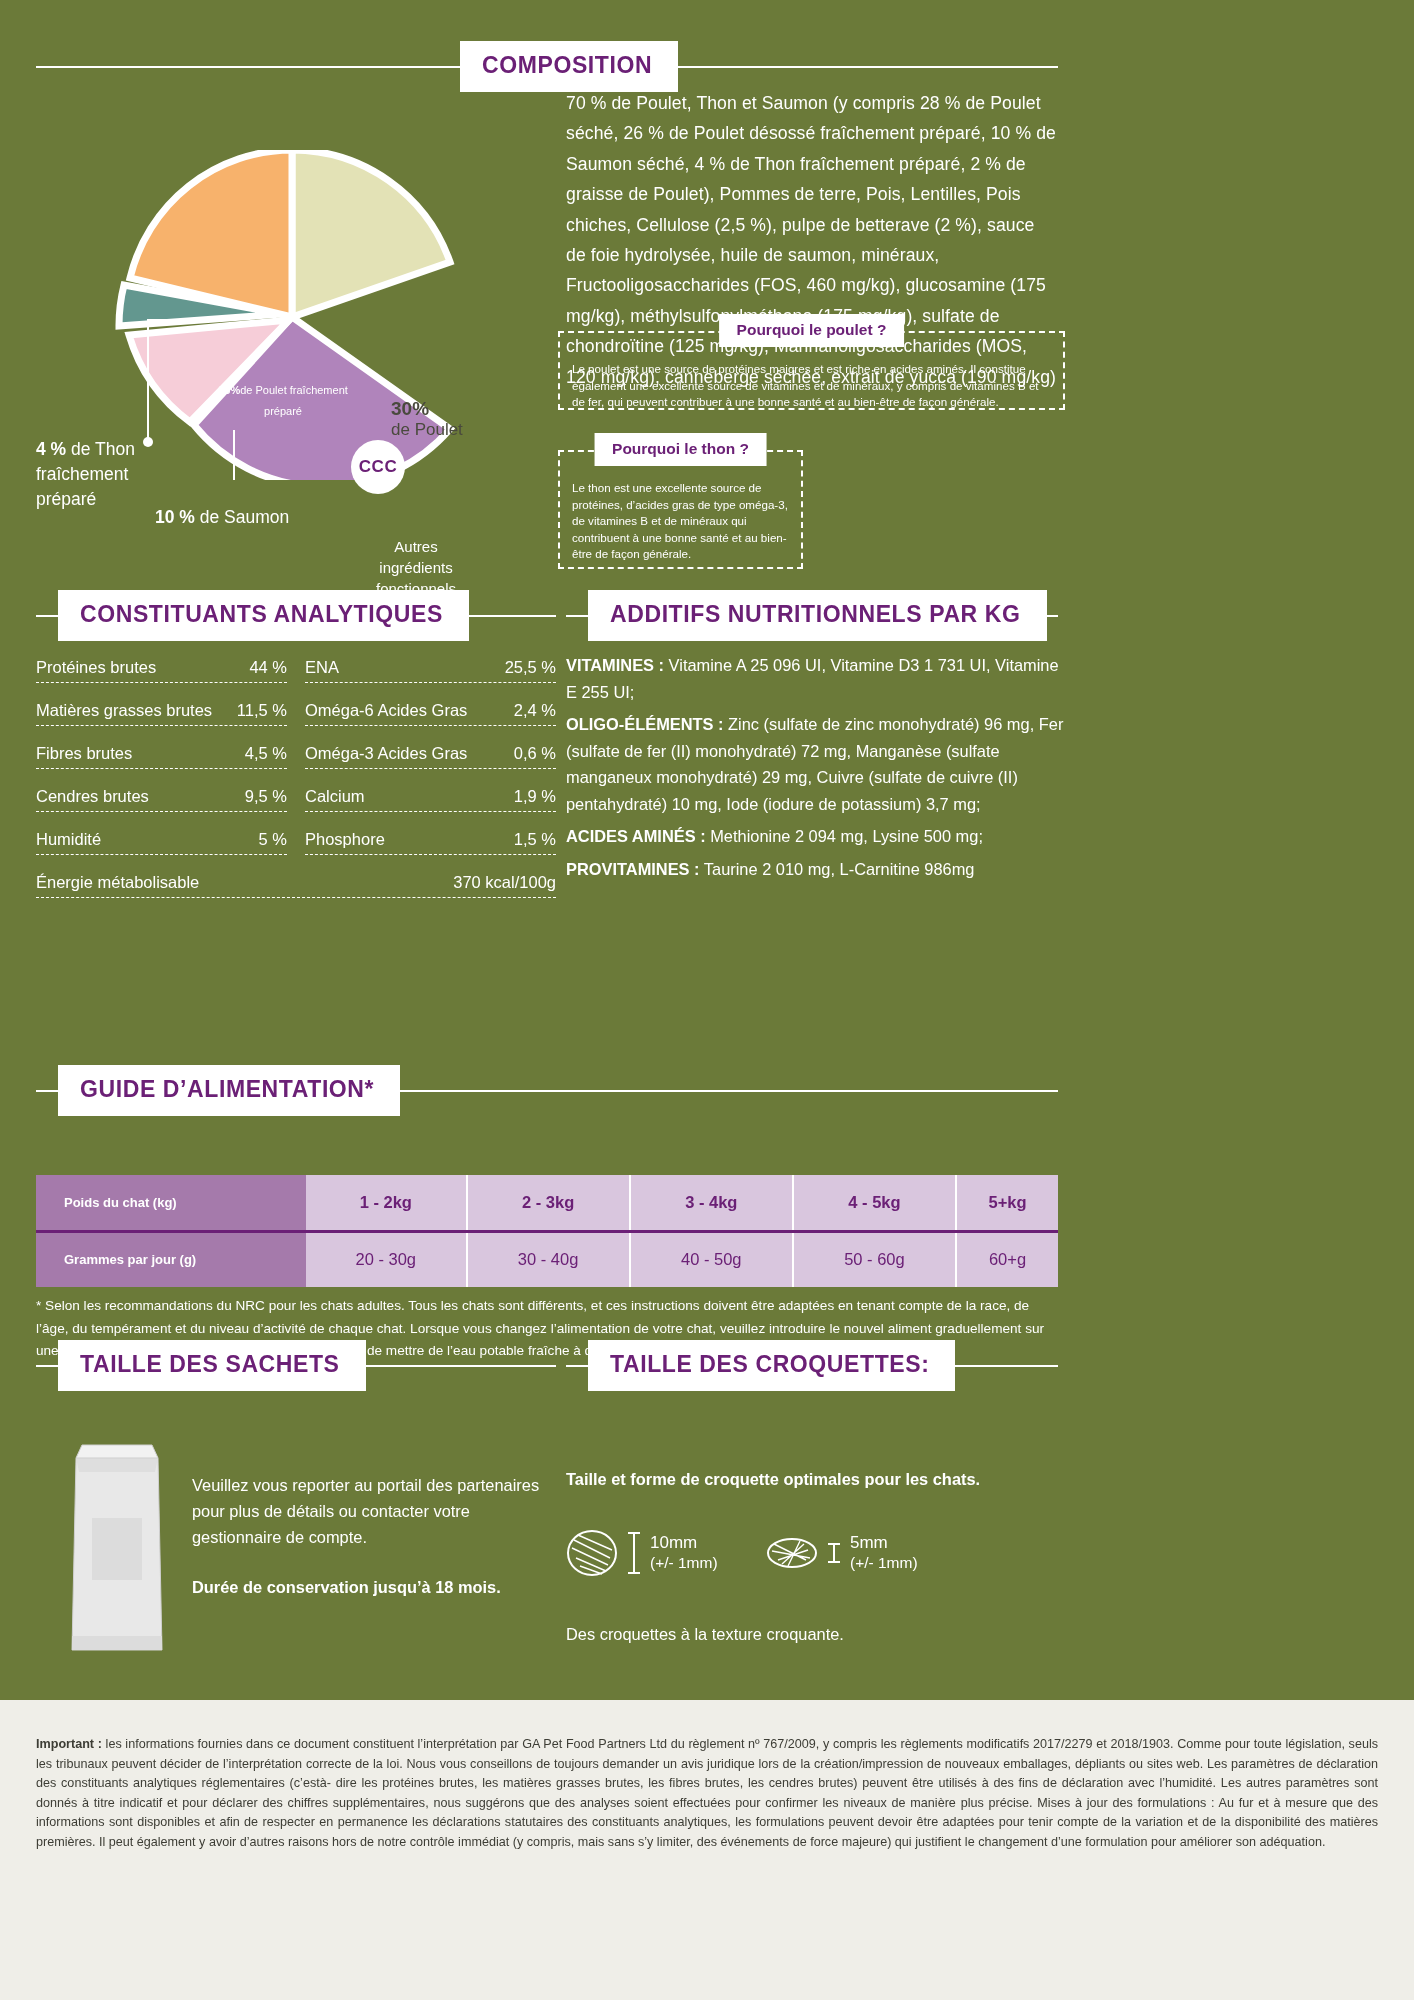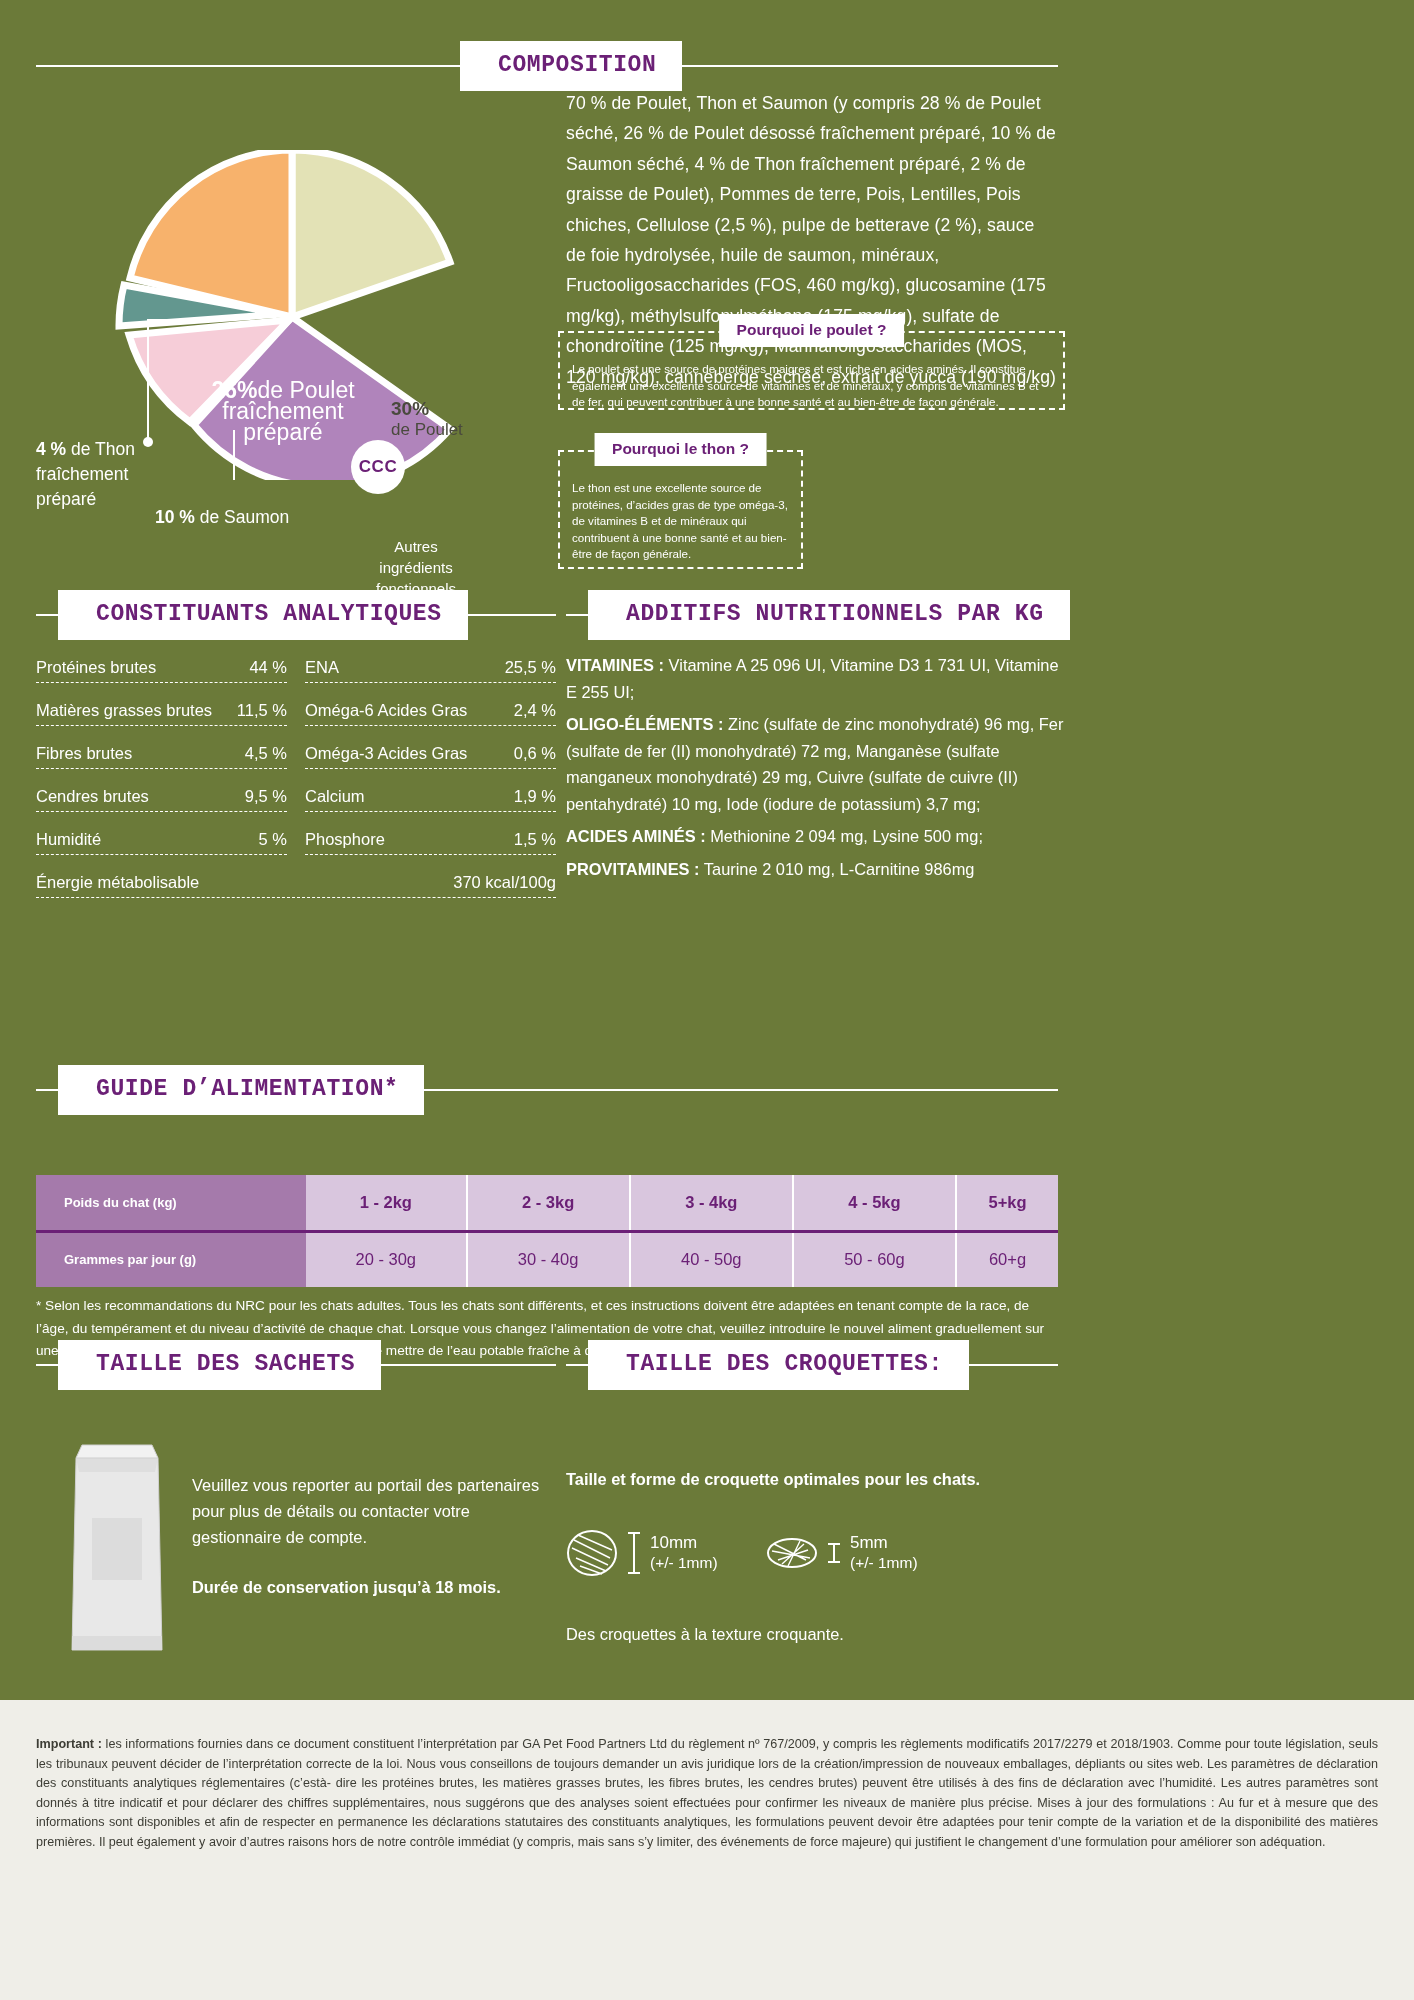--- a/index.html
+++ b/index.html
@@ -14,39 +14,39 @@
   .page { position: relative; width: 1414px; height: 2000px; }
 
   
   .sec-head { position: absolute; display: flex; align-items: center; }
   .sec-head .rule {
     height: 2px; background: #ffffff; flex: 0 0 auto;
   }
   .sec-head .chip {
     background: #ffffff; color: #6b2076;
     font-weight: bold; letter-spacing: .6px;
-    padding: 11px 26px 13px 38px;
+    padding: 11px 26px 13px 22px;
     font-size: 23px; white-space: nowrap;
-    position: relative; z-index: 2; font-family: Liberation Mono, monospace;
+    position: relative; z-index: 2;
   }
 
   
   #composition-text {
     position: absolute; left: 566px; top: 88px; width: 490px;
     font-size: 17.6px; line-height: 30.4px; color: #ffffff;
     letter-spacing: .1px;
   }
 
   
   #pie-wrap { position: absolute; left: 86px; top: 150px; width: 380px; height: 330px; }
   #pie-svg { position: absolute; left: 0; top: 0; }
   .pie-label { position: absolute; text-align: center; line-height: 21px; pointer-events: none; }
   .pie-label .pct { font-weight: bold; }
 
-  #label-26 { left: 122px; top: 230px; width: 150px; font-size: 23px; color: #fff; }
+  #label-26 { left: 122px; top: 230px; width: 150px; font-size: 11px; color: #fff; }
   #label-30 { left: 305px; top: 248px; width: 110px; font-size: 17px; color: #4a4a3d; text-align: left; }
   #label-autres { left: 270px; top: 386px; width: 120px; font-size: 15px; color: #ffffff; }
   #center-badge {
     position: absolute; left: 265px; top: 290px; width: 54px; height: 54px;
     background: #ffffff; border-radius: 50%;
     display: flex; align-items: center; justify-content: center;
     color: #6b2076; font-weight: bold; font-size: 17px; letter-spacing: .5px;
   }
   #label-thon {
     position: absolute; left: 36px; top: 437px; width: 150px;

